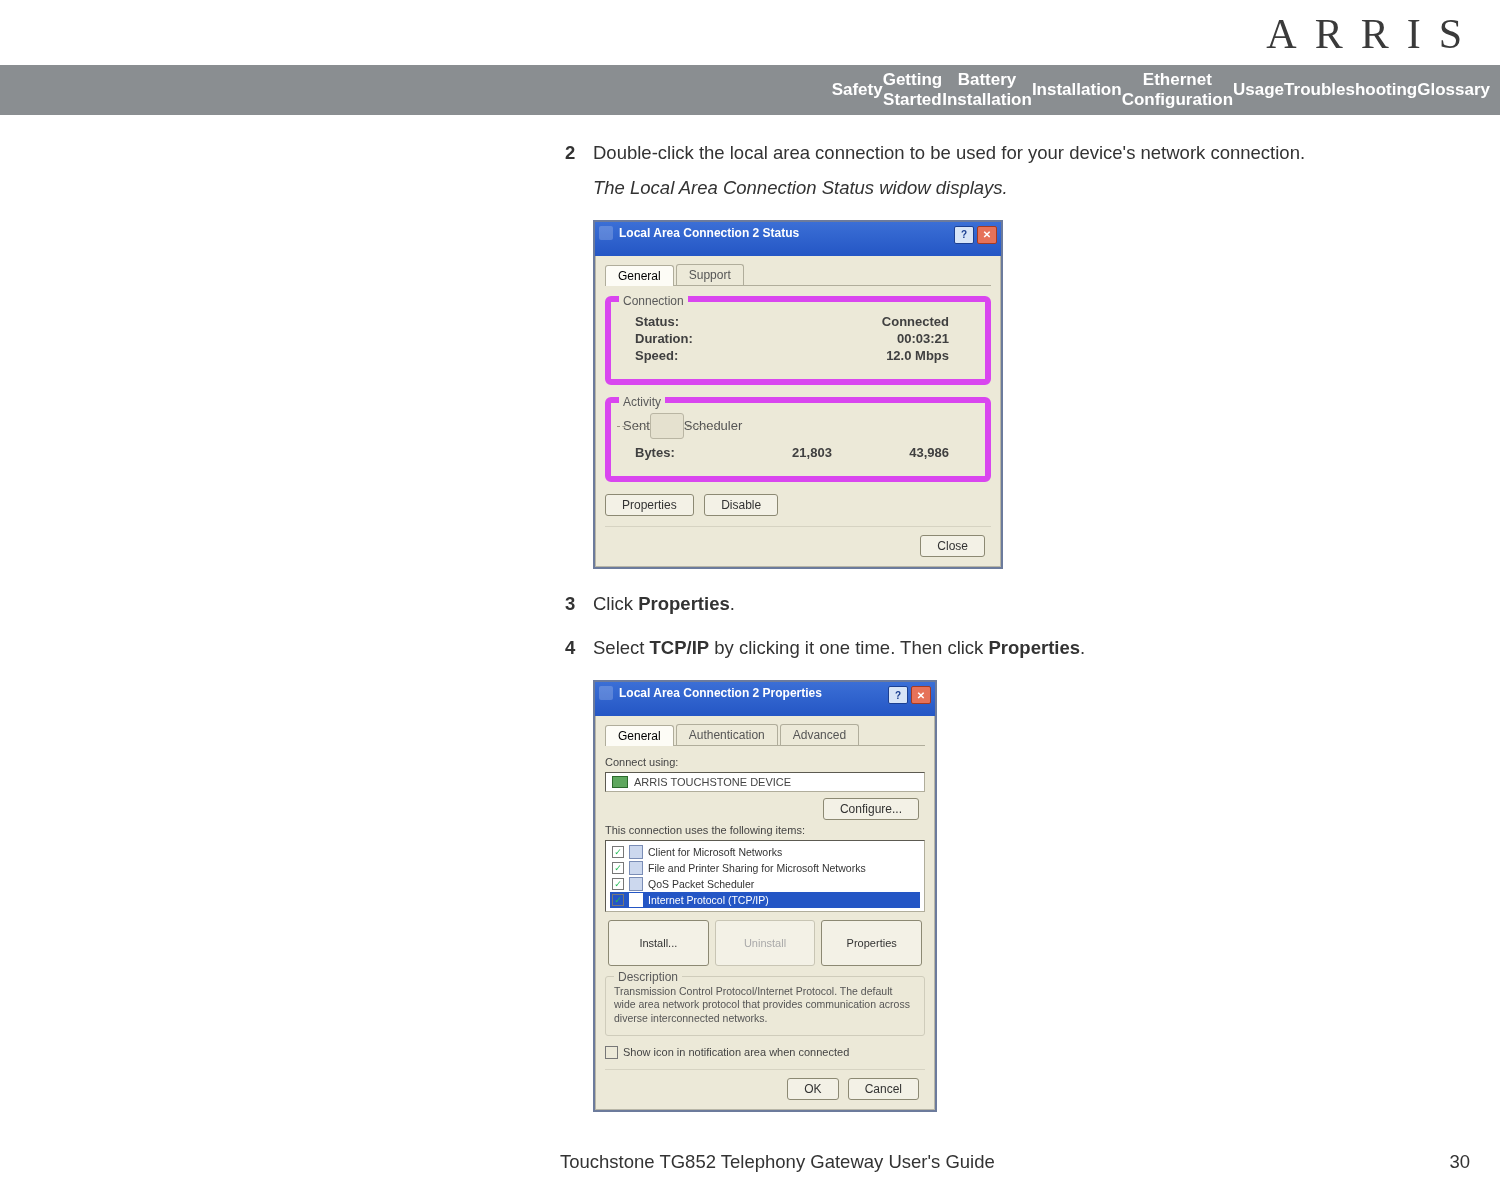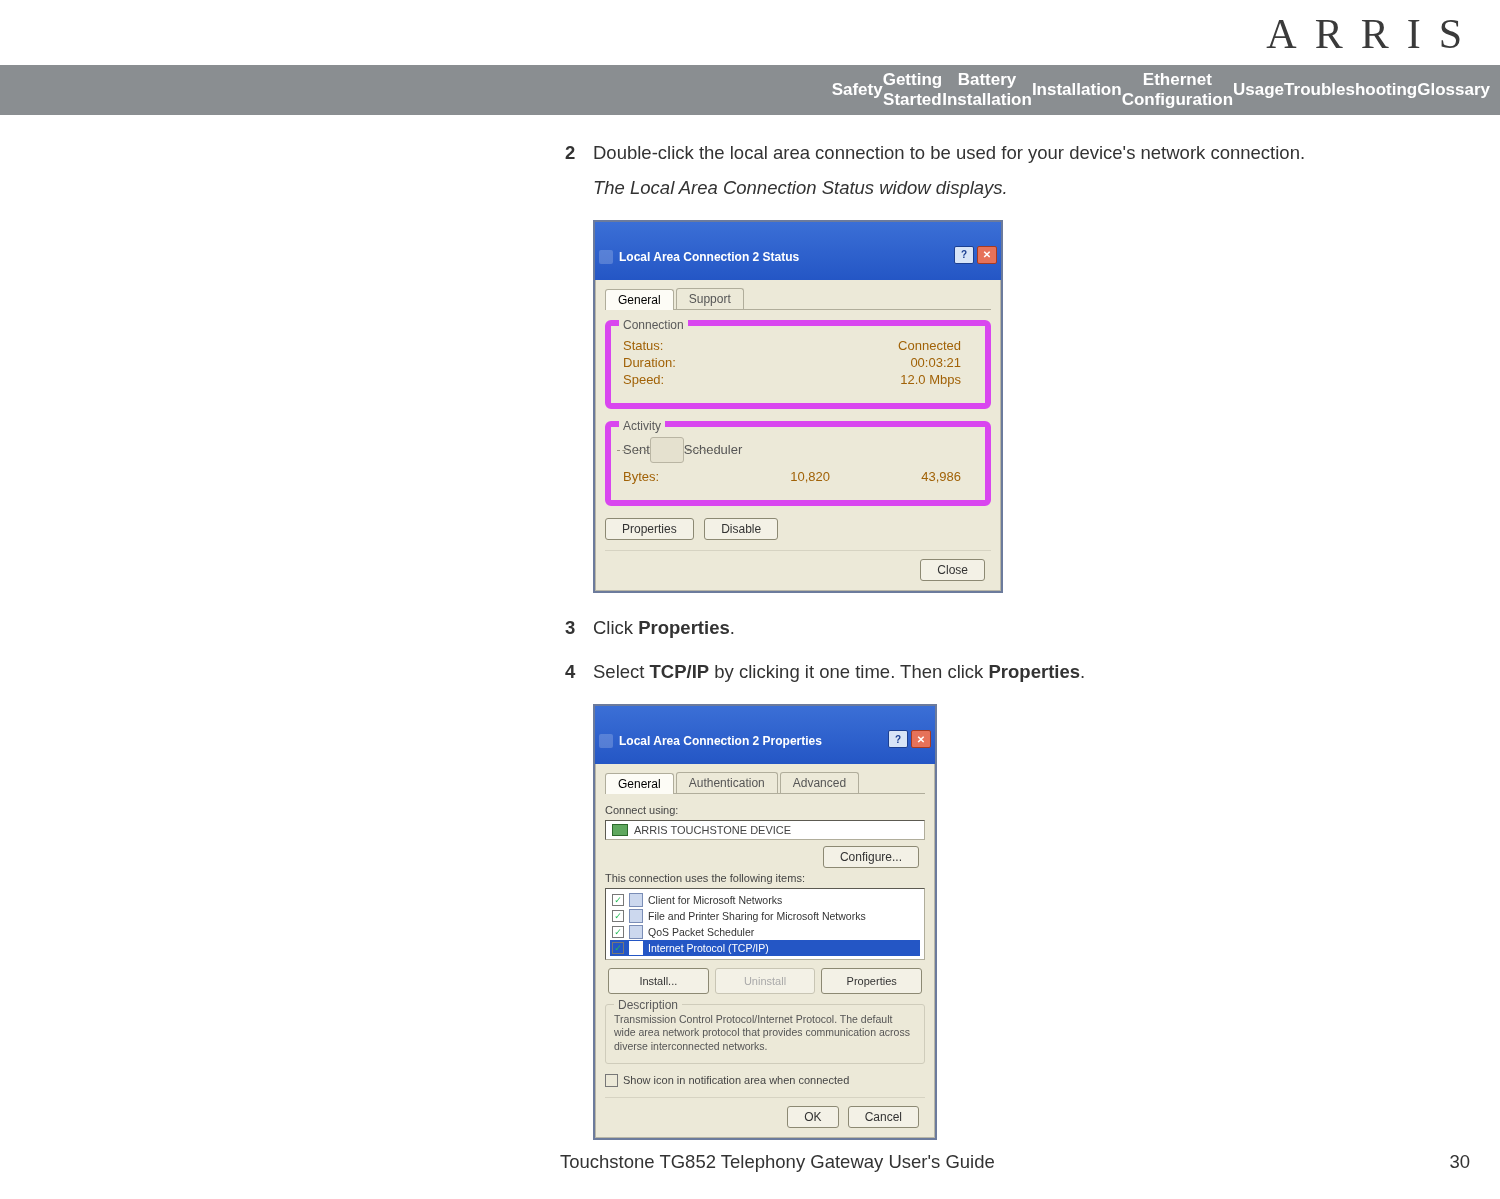--- a/index.html
+++ b/index.html
@@ -10,32 +10,32 @@
   .content{position:absolute;top:140px;left:565px;right:20px;}
   .step{margin-bottom:18px;font-size:18.5px;color:#333;line-height:1.45;}
   .step-row{display:flex;}
   .step-num{font-weight:bold;width:28px;flex-shrink:0;}
   .step-body{flex:1;}
   .step-note{font-style:italic;margin-top:8px;}
   .bold{font-weight:bold;}
   
   .xp-dlg{border:2px solid #6c7b9c;background:#ece9d8;box-shadow:0 0 0 1px #b8b6a7 inset;margin-bottom:22px;}
   .dlg-status{width:406px;}
-  .xp-title{height:26px;background:linear-gradient(#3b6fd6,#2456c5);display:flex;align-items:flex-end;padding:16px 4px;color:#fff;font-size:12px;}
+  .xp-title{height:26px;background:linear-gradient(#3b6fd6,#2456c5);display:flex;align-items:flex-start;padding:4px 4px;color:#fff;font-size:12px;}
   .xp-title-icon{width:14px;height:14px;background:#fff3;border-radius:2px;margin-right:6px;}
   .xp-title-text{flex:1;font-weight:bold;}
   .xp-title-btn{width:18px;height:16px;margin-left:3px;background:#d7e4f7;border:1px solid #1b3f91;border-radius:2px;display:flex;align-items:center;justify-content:center;font-size:10px;color:#1b3f91;font-weight:bold;}
   .xp-close{background:#e67259;color:#fff;border-color:#a63a21;}
   .xp-body{padding:8px 10px 10px 10px;}
   .xp-tabs{display:flex;border-bottom:1px solid #b0ad9b;margin-bottom:10px;}
   .xp-tab{border:1px solid #b0ad9b;border-bottom:none;background:#ece9d8;padding:3px 12px;font-size:12px;color:#555;margin-right:2px;border-radius:3px 3px 0 0;}
   .xp-tab.active{background:#fdfcf6;color:#000;position:relative;top:1px;}
   .xp-group{border:6px solid #d946ef;border-radius:6px;padding:10px 24px 14px 12px;margin-bottom:12px;position:relative;}
   .xp-group-label{position:absolute;top:-8px;left:8px;background:#ece9d8;padding:0 4px;font-size:12px;color:#5a5a5a;}
-  .xp-row{display:flex;justify-content:space-between;font-size:13px;color:#a16207;margin:2px 0;}
+  .xp-row{display:flex;justify-content:space-between;font-size:13px;color:#404040;margin:2px 12px;font-weight:bold;}
   .xp-activity{display:flex;align-items:center;font-size:13px;color:#555;margin-bottom:6px;}
   .xp-activity-icon{width:32px;height:24px;background:#e5e1cf;border:1px solid #b9b5a3;border-radius:3px;position:relative;}
   .xp-activity-icon::before,.xp-activity-icon::after{content:"";position:absolute;top:50%;width:30px;border-top:1px dashed #9a9684;}
   .xp-activity-icon::before{right:100%;margin-right:4px;}
   .xp-activity-icon::after{left:100%;margin-left:4px;}
   .xp-btnrow{margin-top:6px;}
   .xp-btn{display:inline-block;border:1px solid #8c8973;background:#f3f1e6;padding:3px 16px;font-size:12px;color:#333;border-radius:3px;margin-right:6px;}
   .xp-btn.disabled{color:#aaa;border-color:#c8c5b4;}
   .xp-foot{border-top:1px solid #d6d3c2;margin-top:10px;padding-top:8px;text-align:right;}
   
@@ -45,21 +45,21 @@
   .xp-input{border:1px inset #b0ad9b;background:#fff;padding:3px 6px;display:flex;align-items:center;font-size:11px;}
   .nic-icon{width:14px;height:10px;background:#5fa85f;border:1px solid #2c6a2c;margin-right:6px;}
   .right{text-align:right;margin-top:6px;}
   .xp-list{border:1px inset #b0ad9b;background:#fff;padding:3px 4px;margin-top:3px;}
   .xp-li{display:flex;align-items:center;font-size:10.5px;padding:1px 2px;color:#333;}
   .xp-chk{width:10px;height:10px;border:1px solid #777;margin-right:5px;display:flex;align-items:center;justify-content:center;font-size:9px;color:#2b5;}
   .xp-li-icon{width:12px;height:12px;background:#ccd8ee;border:1px solid #7a8db6;margin-right:5px;}
   .xp-li.selected{background:#2456c5;color:#fff;}
   .xp-li.selected .xp-li-icon{background:#fff;border-color:#fff;}
   .install-row{display:flex;justify-content:space-between;margin-top:8px;}
-  .install-row .xp-btn{flex:1;margin:0 3px;text-align:center;padding:6px 0;font-size:11px;}
+  .install-row .xp-btn{flex:1;margin:0 3px;text-align:center;padding:16px 0;font-size:11px;}
   .xp-desc-box{border:1px solid #cfccbb;border-radius:3px;padding:8px 8px 10px 8px;margin-top:10px;position:relative;}
   .xp-desc-box .xp-group-label{top:-7px;}
   .xp-desc-text{font-size:10.5px;color:#555;line-height:1.25;}
   .xp-check-row{display:flex;align-items:center;font-size:11px;color:#444;margin-top:10px;}
   .xp-check-row .xp-chk{width:11px;height:11px;}
   .footer{position:absolute;bottom:26px;left:0;right:0;display:flex;justify-content:space-between;padding:0 30px 0 0;font-size:18.5px;color:#333;}
   .footer-title{margin-left:560px;}
 </style>
 </head>
 <body>
@@ -122,21 +122,21 @@
         </div>
         <div class="xp-group">
           <div class="xp-group-label">Activity</div>
           <div class="xp-activity">
             <span>Sent</span>
             <div class="xp-activity-icon"></div>
             <span>Scheduler</span>
           </div>
           <div class="xp-row">
             <span>Bytes:</span>
-            <span style="flex:1;text-align:center;margin-left:40px;">10,820</span>
+            <span style="flex:1;text-align:center;margin-left:40px;">21,803</span>
             <span>43,986</span>
           </div>
         </div>
         <div class="xp-btnrow">
           <span class="xp-btn">Properties</span>
           <span class="xp-btn">Disable</span>
         </div>
         <div class="xp-foot">
           <span class="xp-btn">Close</span>
         </div>

